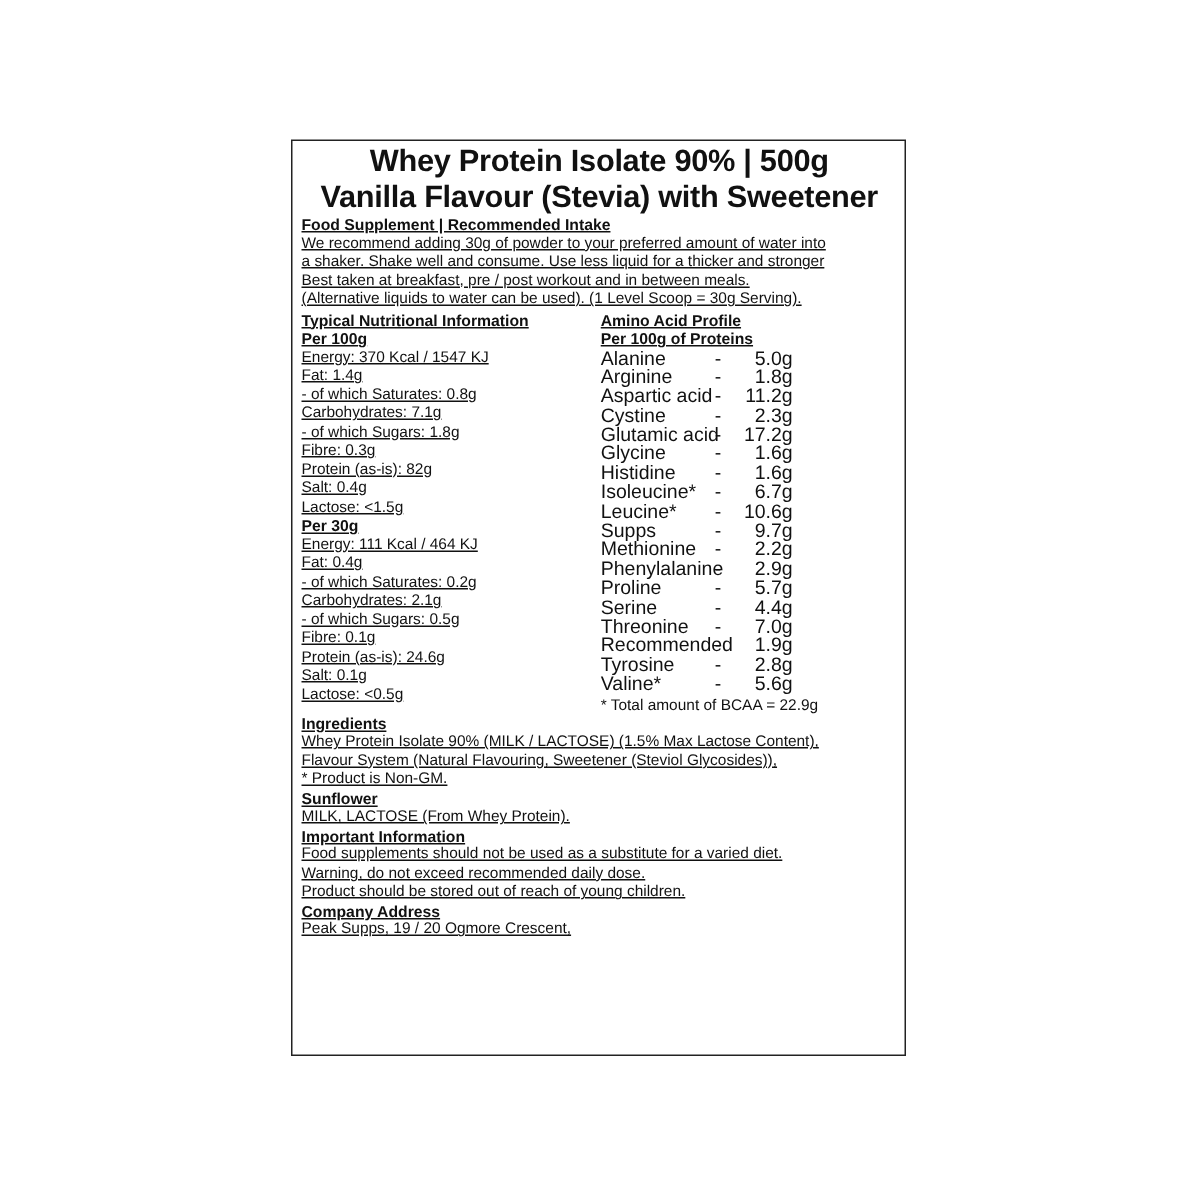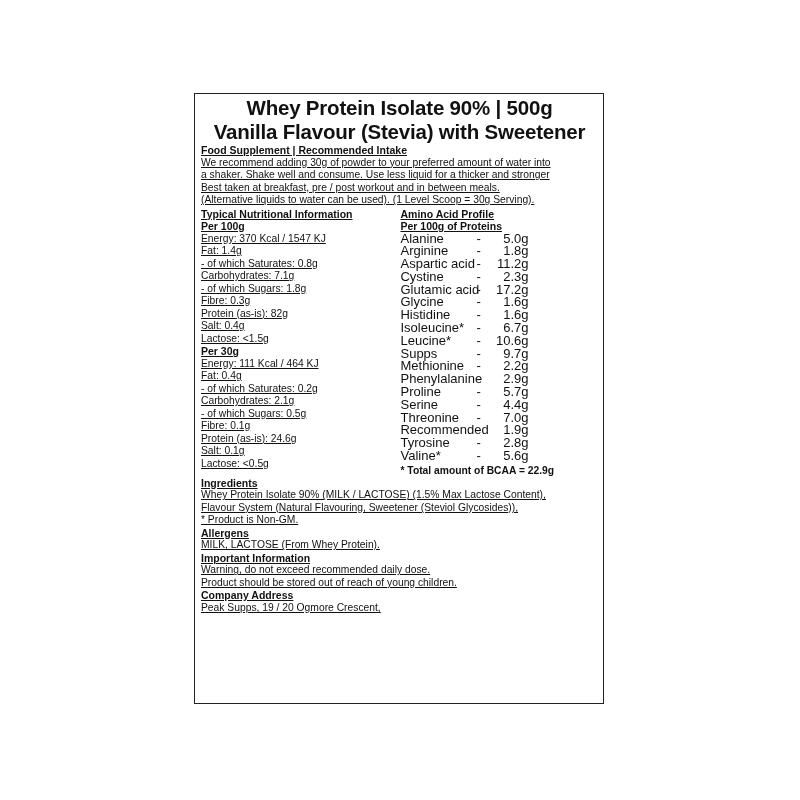--- a/index.html
+++ b/index.html
@@ -12,21 +12,21 @@
     .title div { white-space: nowrap; }
     .sec-head { font-weight: bold; text-decoration: underline; font-size: 10.5px; line-height: 12.5px; }
     .txt { font-size: 10.3px; line-height: 12.5px; white-space: nowrap; text-decoration: underline; }
     .cols { display: flex; margin-top: 1px; }
     .col-left { width: 202px; }
     .col-right { width: 200px; }
     .aa-row { display: flex; font-size: 13px; line-height: 12.8px; white-space: nowrap; }
     .aa-name { width: 76px; overflow: visible; }
     .aa-dash { width: 18px; text-align: left; }
     .aa-val { width: 34px; text-align: right; }
-    .bcaa { font-weight: bold; font-size: 10.3px; line-height: 13px; white-space: nowrap; margin-top: 1px; }
+    .bcaa { font-weight: normal; font-size: 10.3px; line-height: 13px; white-space: nowrap; margin-top: 1px; }
   </style>
 </head>
 <body>
 
 <div class="label">
   <div class="title">
     <div>Whey Protein Isolate 90% | 500g</div>
     <div>Vanilla Flavour (Stevia) with Sweetener</div>
   </div>
 
@@ -163,26 +163,27 @@
   </div>
 
   <div>
     <div class="sec-head">Ingredients</div>
     <div class="txt">Whey Protein Isolate 90% (MILK / LACTOSE) (1.5% Max Lactose Content),</div>
     <div class="txt">Flavour System (Natural Flavouring, Sweetener (Steviol Glycosides)),</div>
     <div class="txt">* Product is Non-GM.</div>
   </div>
 
   <div>
-    <div class="sec-head">Allergens</div>
+    <div class="sec-head">Sunflower</div>
     <div class="txt">MILK, LACTOSE (From Whey Protein).</div>
   </div>
 
   <div>
     <div class="sec-head">Important Information</div>
+    <div class="txt">Food supplements should not be used as a substitute for a varied diet.</div>
     <div class="txt">Warning, do not exceed recommended daily dose.</div>
     <div class="txt">Product should be stored out of reach of young children.</div>
   </div>
 
   <div>
     <div class="sec-head">Company Address</div>
     <div class="txt">Peak Supps, 19 / 20 Ogmore Crescent,</div>
   </div>
 </div>
 

